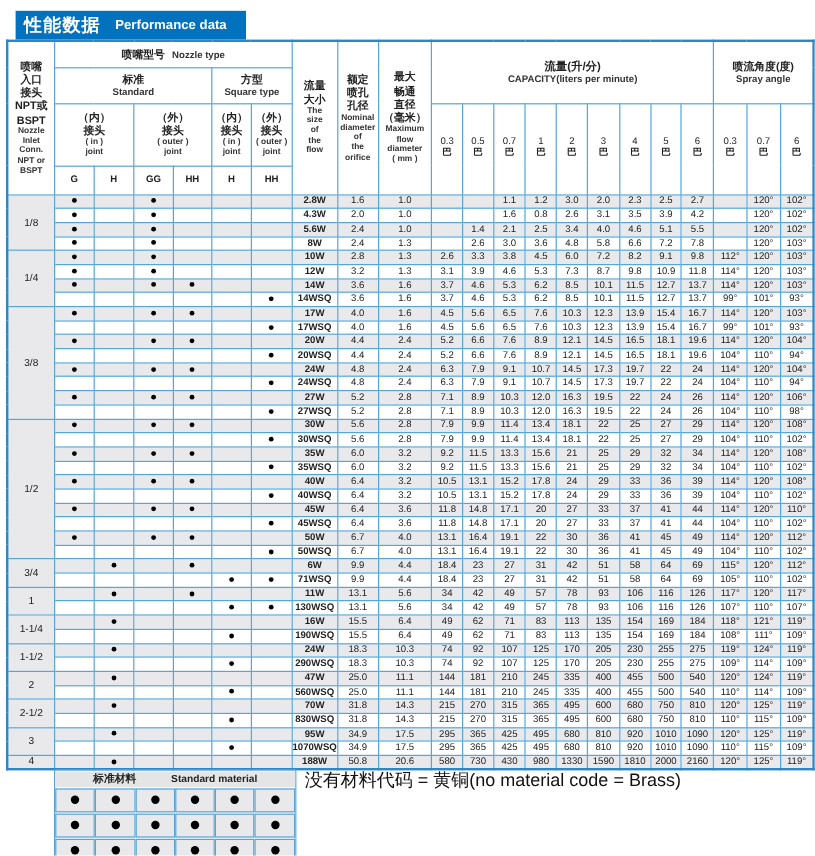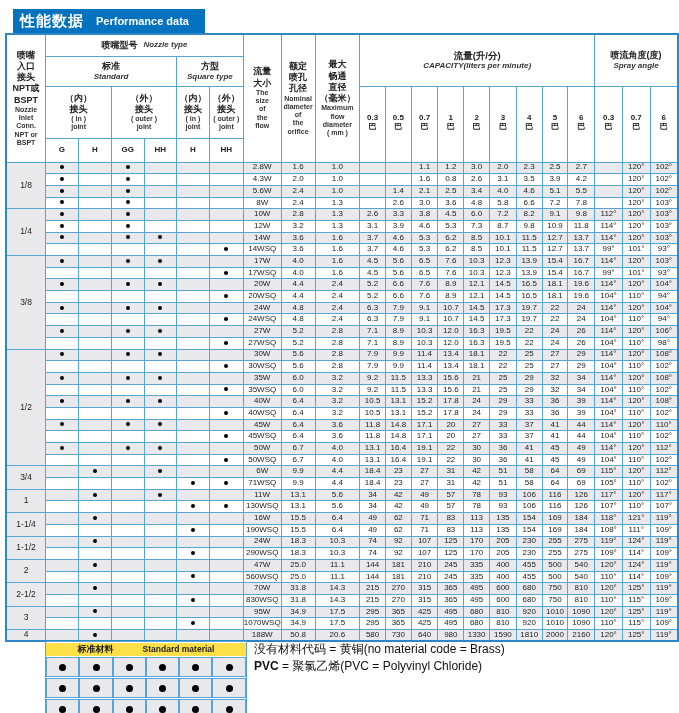--- a/index.html
+++ b/index.html
@@ -27,60 +27,60 @@
     border:1px solid #54a6d9; padding:0; text-align:center; vertical-align:middle;
     font-size:8px; line-height:1.1; overflow:hidden; background:#fff;
   }
   .perf thead tr.r1 { height:22px; }
   .perf thead tr.r2 { height:30px; }
   .perf thead tr.r3 { height:52px; }
   .perf thead tr.r4 { height:24px; }
   .hzh { display:block; font-weight:bold; font-size:9px; line-height:1.25; white-space:pre-line; }
   .hen { display:block; font-size:7px; line-height:1.18; white-space:pre-line; color:#333; }
   .hzh-big { font-size:9.5px; }
-  .hen-big { font-size:8px;font-style:italic; }
-  .inline-h { display:flex; gap:6px; justify-content:center; align-items:flex-start; }
+  .hen-big { font-size:8px; }
+  .inline-h { display:flex; gap:6px; justify-content:center; align-items:flex-end; }
   .pressure { vertical-align:bottom; }
-  .pnum { font-weight:bold; font-size:8px; }
+  .pnum { font-weight:normal; font-size:8px; }
   .punit { font-weight:bold; font-size:8px; padding-bottom:2px; }
   .code-th { font-weight:bold; font-size:9.5px; }
 
   .perf tbody tr { height:11.7px; }
   .perf tbody tr.odd td { background:#e9e9ec; }
   .perf tbody tr.even td { background:#ffffff; }
   .perf tbody td.gcell { background:#ffffff; font-size:8.5px; }
-  .perf tbody td.model { font-weight:normal; font-size:8px; }
+  .perf tbody td.model { font-weight:bold; font-size:8px; }
   .perf tbody tr:first-child td { border-top:2px solid #2e86c4; }
   .perf tbody tr.gstart td { border-top-width:1.6px; border-top-color:#3d95cf; }
 
   .dot { display:inline-block; width:4px; height:4px; border-radius:50%; background:#000; vertical-align:middle; }
 
   
   table.mat {
     position:absolute; left:45px; top:641px;
     border-collapse:separate; border-spacing:0 1px; table-layout:fixed;
     border:1px solid #54a6d9;
   }
-  .mat th { height:12px; background:#fde047; border:none; padding:0; }
+  .mat th { height:12px; background:#e5e5e5; border:none; padding:0; }
   .mat td {
     height:10px; background:#e9e9ec; border:1px solid #54a6d9;
     text-align:center; vertical-align:middle; padding:0;
   }
   .mat .dot { width:7px; height:7px; }
   .mat-h { display:flex; gap:14px; justify-content:center; align-items:baseline; }
   .mat-h .zh { font-weight:bold; font-size:9px; }
   .mat-h .en { font-weight:bold; font-size:8.5px;padding-left:15px; }
 
   
   .legend {
     position:absolute; left:254px; top:642px; width:410px;
     display:flex; flex-direction:column; gap:2px;
   }
   .legend-title { font-size:10.5px; color:#111; }
-  .legend-line { font-size:12px; color:#111; line-height:1.25; }
+  .legend-line { font-size:15px; color:#111; line-height:1.25; }
   .legend-line .code { font-weight:bold; }
 </style>
 </head>
 <body>
 
 <div class="title-bar">
   <span class="title-zh">性能数据</span>
   <span class="title-en">Performance data</span>
 </div>
 
@@ -1198,21 +1198,21 @@
         <td><span class="dot"></span></td>
         <td></td>
         <td></td>
         <td></td>
         <td></td>
         <td class="model">188W</td>
         <td>50.8</td>
         <td>20.6</td>
         <td>580</td>
         <td>730</td>
-        <td>640</td>
+        <td>430</td>
         <td>980</td>
         <td>1330</td>
         <td>1590</td>
         <td>1810</td>
         <td>2000</td>
         <td>2160</td>
         <td>120°</td>
         <td>125°</td>
         <td>119°</td>
       </tr>
@@ -1261,14 +1261,13 @@
         <td><span class="dot"></span></td>
         <td><span class="dot"></span></td>
         <td><span class="dot"></span></td>
         <td><span class="dot"></span></td>
       </tr>
     </tbody>
 </table>
 
 <div class="legend">
   <div class="legend-line"><span class="code"></span><span>没有材料代码 = 黄铜(no material code = Brass)</span></div>
-  <div class="legend-line"><span class="code">PVC</span><span> = 聚氯乙烯(PVC = Polyvinyl Chloride)</span></div>
 </div>
 
 </body></html>

